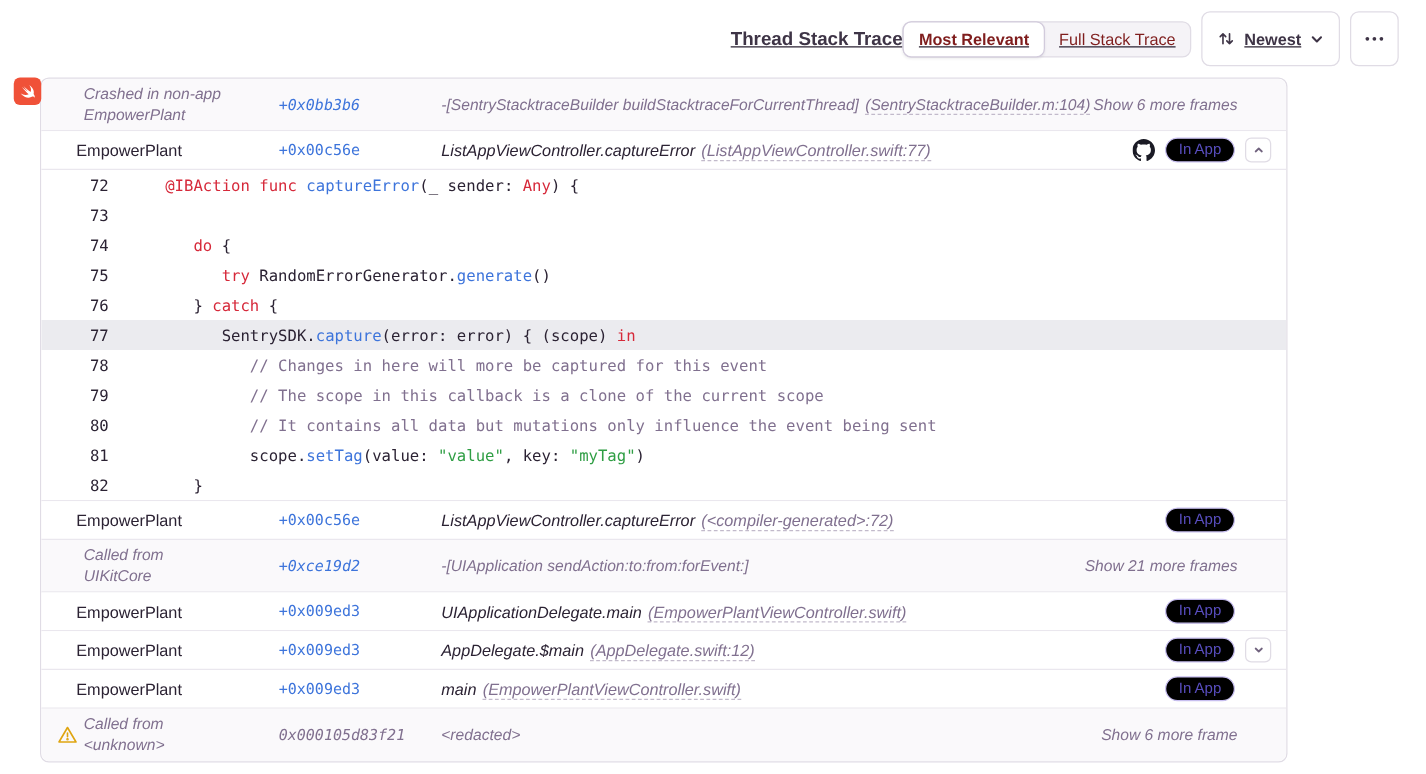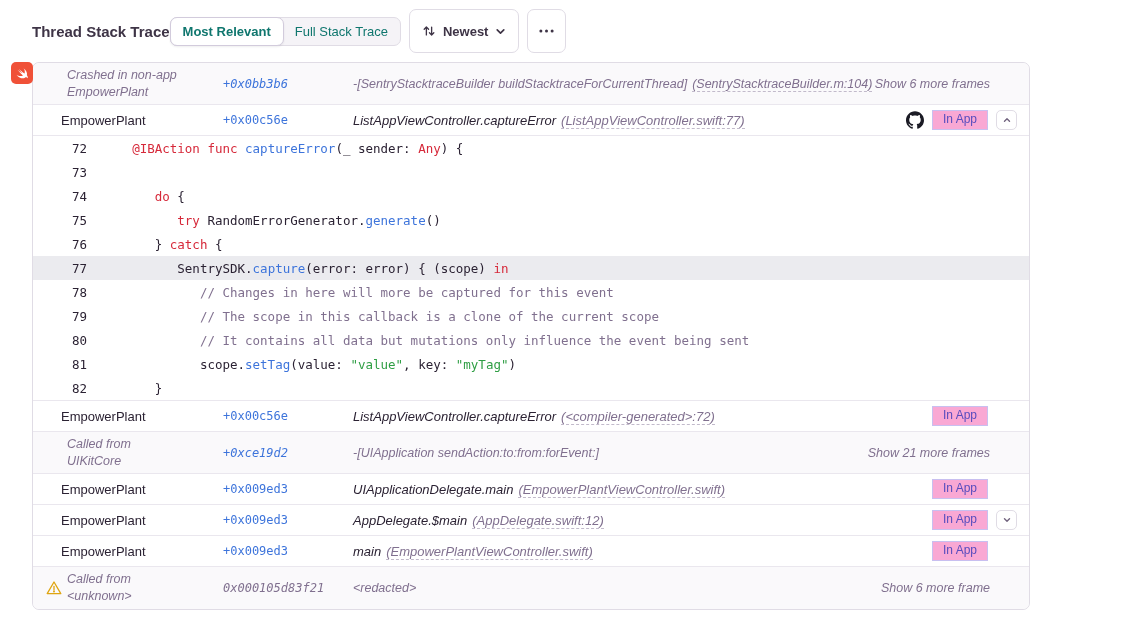--- a/index.html
+++ b/index.html
@@ -3,28 +3,28 @@
 <meta charset="utf-8">
 <style>
   * { margin:0; padding:0; box-sizing:border-box; }
   html,body { background:#fff; }
   body {
     width:1141px; height:619px; position:relative;
     font-family:"Liberation Sans", sans-serif; color:#2B2233;
     overflow:hidden;
   }
   
-  .header { display:flex; justify-content:flex-start; align-items:center;
-            padding:9px 22px 8px 32px; }
+  .header { display:flex; justify-content:flex-end; align-items:center;
+            padding:9px 22px 8px 32px;text-decoration:underline; }
   .title { font-size:15px; font-weight:700; color:#3E3446; }
   .controls { display:flex; gap:8px; align-items:center; }
   .segmented { display:flex; background:#F5F3F7; border:1px solid #E0DCE5;
                border-radius:7px; }
   .seg { font-family:inherit; font-size:13px; padding:6px 12px; border:0;
-         background:transparent; color:#0f766e; border-radius:7px; cursor:pointer;
+         background:transparent; color:#7f1d1d; border-radius:7px; cursor:pointer;
          white-space:nowrap; }
   .seg.active { background:#fff; border:1px solid #D2CBDC; font-weight:700;
                 margin:-1px; box-shadow:0 1px 2px rgba(43,34,51,.08); }
   .btn { display:inline-flex; align-items:center; gap:7px; background:#fff;
          border:1px solid #E0DCE5; border-radius:7px; padding:0 12px; height:44px;
          font-family:inherit; font-size:13px; font-weight:700; color:#3E3446; cursor:pointer; }
   .btn.more { padding:0 11px; }
   
   .panel { position:relative; margin:1px 31px 0 32px; width:998px;
            border:1px solid #E0DCE5; border-radius:7px; background:#fff; }
@@ -44,22 +44,22 @@
   .lead-icon { position:absolute; left:13px; top:50%; transform:translateY(-50%);
                display:flex; }
   .addr { font-family:"DejaVu Sans Mono", monospace; font-size:12px; color:#3D74DB; }
   .addr.muted { color:#80708F; }
   .func { color:#2B2233;font-style:italic; }
   .frame-row.collapsed .func { color:#80708F; }
   .file { color:#80708F; border-bottom:1px dashed #C2BACB; margin-left:5px; }
   .right { display:flex; align-items:center; gap:8px; justify-self:end; }
   .note { font-style:italic; color:#80708F; font-size:12.5px; margin-right:27px;
           white-space:nowrap; }
-  .badge { font-size:12px; font-style:normal; color:#584DBE; background:#f9a8d4;
-           border:1px solid #C8BFF0; border-radius:0; padding:1px 10px 2px;
+  .badge { font-size:12px; font-style:normal; color:#584DBE; background:#000000;
+           border:1px solid #C8BFF0; border-radius:10px; padding:1px 10px 2px;
            line-height:15px; white-space:nowrap; }
   .toggle { width:21px; height:20px; background:#fff; border:1px solid #E0DCE5;
             border-radius:5px; display:flex; align-items:center; justify-content:center;
             cursor:pointer; padding:0; }
   .toggle-spacer { width:21px; height:20px; }
   .gh { display:flex; cursor:pointer; }
   
   .code-block { border-bottom:1px solid #EAE7EE; background:#fff; cursor:default; }
   .code-line { display:flex; align-items:center; height:24px;
                font-family:"DejaVu Sans Mono", monospace; font-size:12.5px;text-align:right; }

